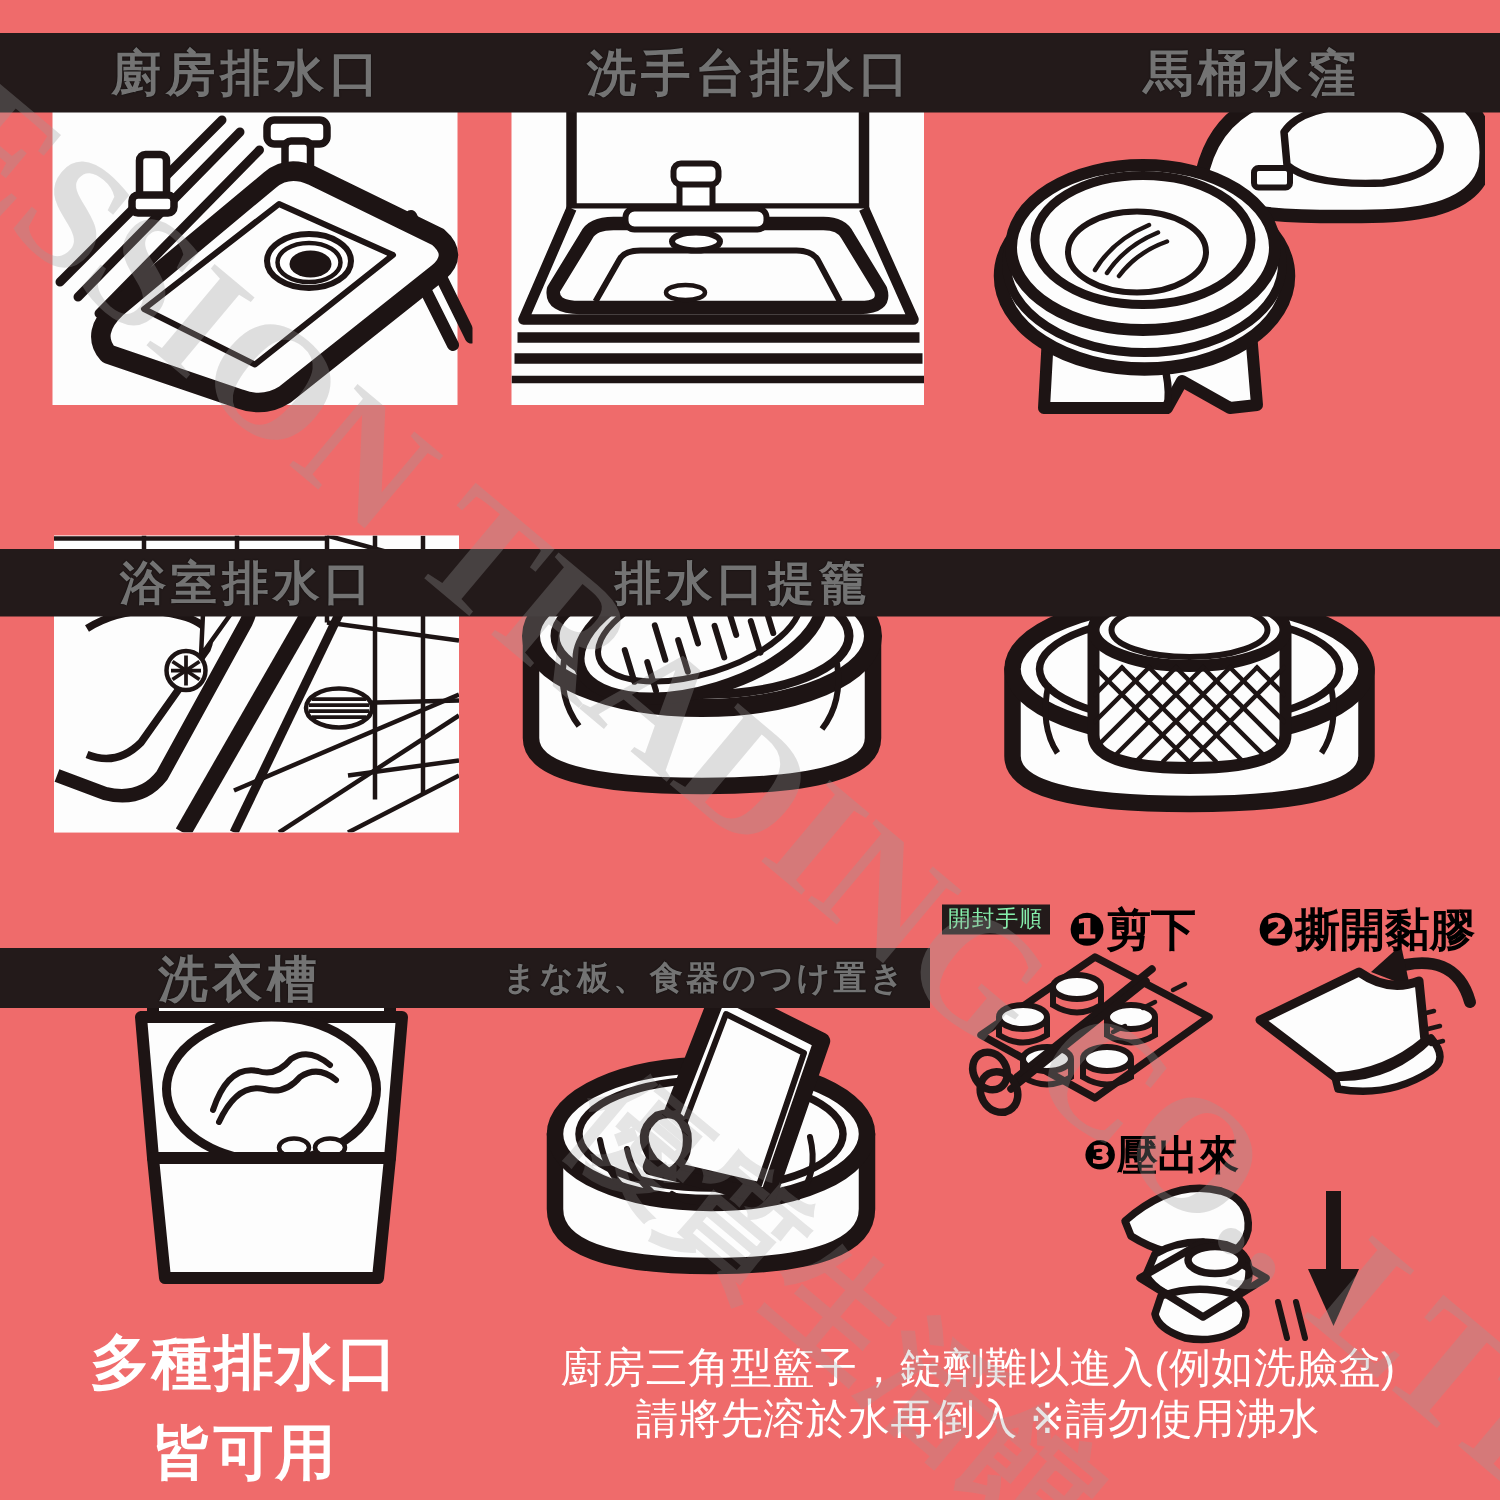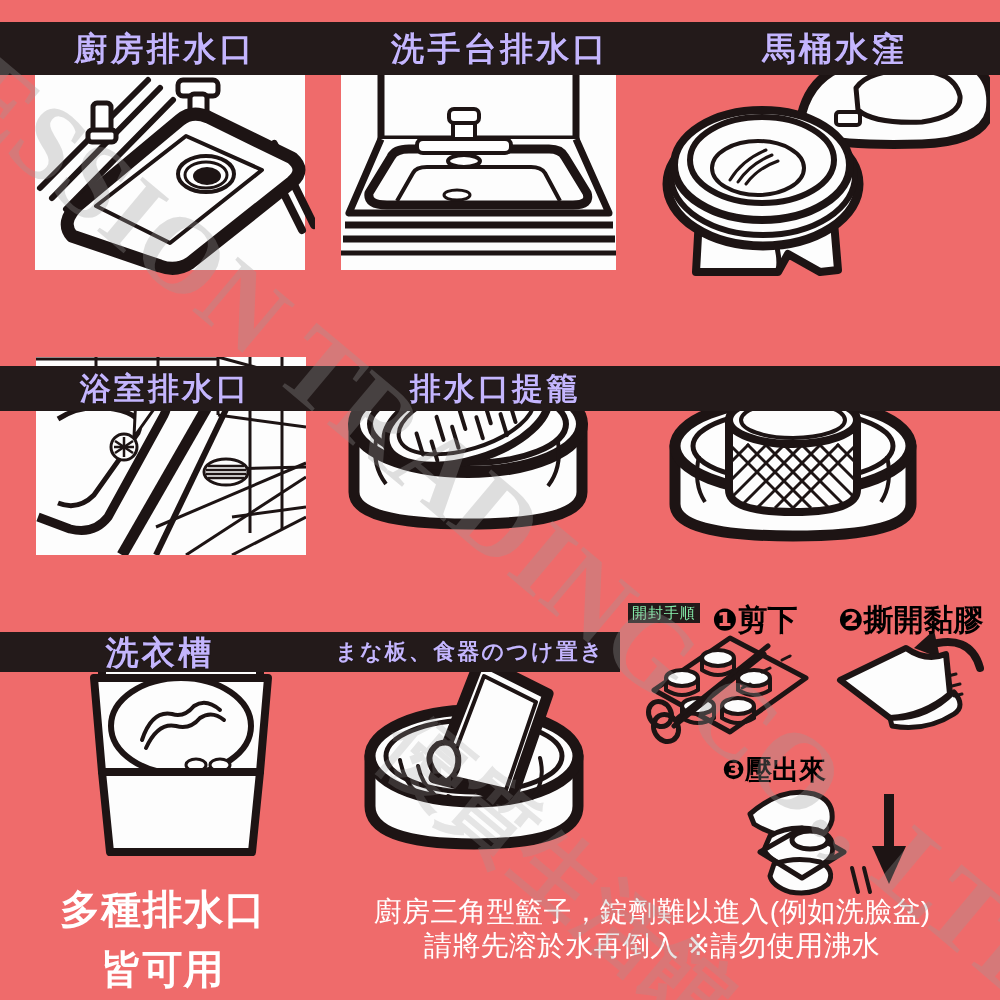--- a/index.html
+++ b/index.html
@@ -29,21 +29,21 @@
   
   .band{
     position:absolute;left:0;width:1000px;
     background:#231a1a;
     z-index:20;
     display:flex;align-items:center;
   }
   .band-cell{
     flex:0 0 auto;
     text-align:center;
-    color:#c4b5fd;
+    color:#737373;
     font-weight:700;
     letter-spacing:.10em;
     text-shadow:0 0 1px #000;
     font-family:"Liberation Sans","DejaVu Sans",sans-serif;
   }
   #band1{top:22px;height:53px;}
   #band2{top:318px;height:45px;margin-top:48px;}
   #band3{top:632px;height:40px;}
 
   .t-big{font-size:33px;line-height:1;}

